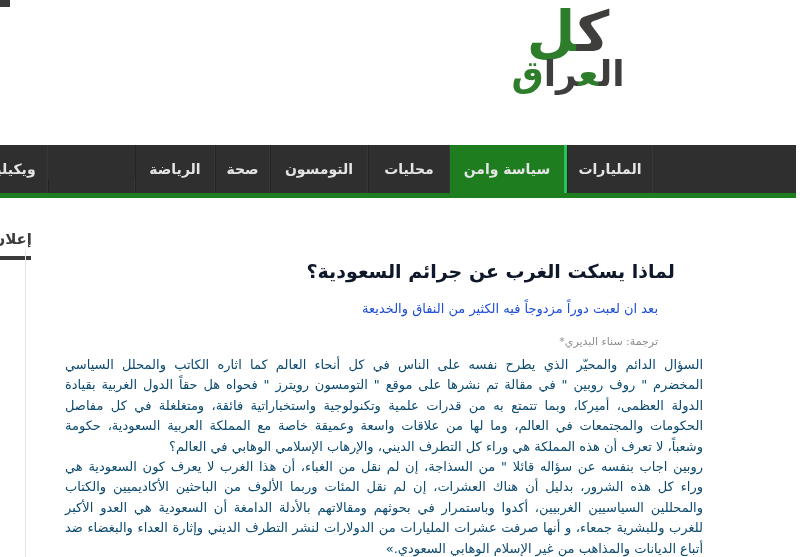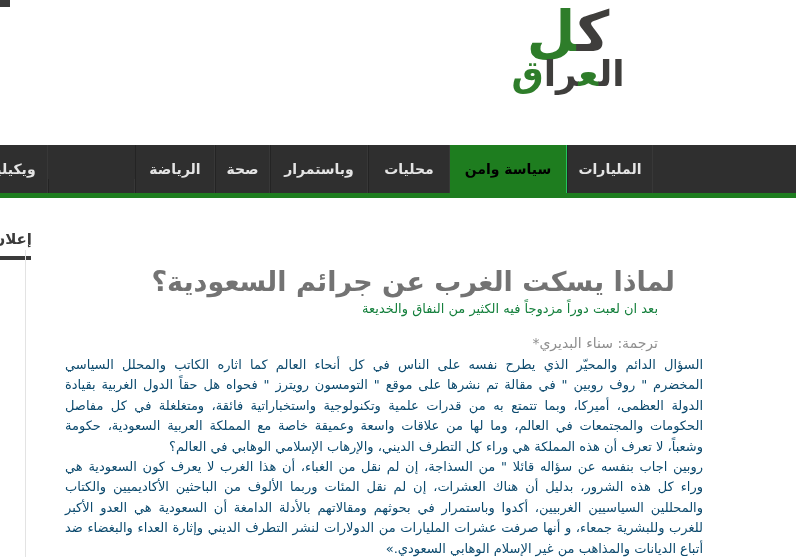--- a/index.html
+++ b/index.html
@@ -30,42 +30,42 @@
     flex:0 0 auto;
   }
   .nav-item:nth-child(1){width:86px;}
   .nav-item:nth-child(2){width:117px;}
   .nav-item:nth-child(3){width:82px;}
   .nav-item:nth-child(4){width:98px;}
   .nav-item:nth-child(5){width:55px;}
   .nav-item:nth-child(6){width:80px;}
   .nav-item:nth-child(7){width:87px;margin-top:34px;}
   .nav-item:nth-child(8){width:92px;}
-  .nav-item.active{background:#1e7d1f;color:#000000;border-left:none;border-right:1px solid #22c55e;}
+  .nav-item.active{background:#1e7d1f;color:#e5e5e5;border-left:none;border-right:3px solid #22c55e;}
 
   
   .side-heading{
     position:absolute;top:230px;left:-18px;width:50px;direction:rtl;
     font-size:15px;font-weight:bold;color:#3c3c3c;white-space:nowrap;
   }
   .side-underline{position:absolute;top:256px;left:0;width:31px;height:4px;background:#3a3a3a;}
   .v-divider{position:absolute;top:250px;left:25px;width:1px;height:307px;background:#e3e3e3;}
 
   
   .headline{
     position:absolute;top:246px;right:125px;left:124px;direction:rtl;text-align:right;
-    font-size:27px;font-weight:bold;color:#737373;line-height:1.3;white-space:nowrap;
+    font-size:19px;font-weight:bold;color:#0f172a;line-height:1.3;white-space:nowrap;
   }
   .subtitle{
     position:absolute;top:301px;right:142px;direction:rtl;text-align:right;
-    font-size:13px;color:#15803d;white-space:nowrap;
+    font-size:13px;color:#1d4ed8;white-space:nowrap;
   }
   .byline{
     position:absolute;top:335px;right:142px;direction:rtl;
-    font-size:14px;color:#8e8e8e;white-space:nowrap;
+    font-size:11px;color:#8e8e8e;white-space:nowrap;
   }
   .body-text{position:absolute;top:355px;right:97px;left:65px;direction:rtl;}
   .body-line{
     font-size:13px;color:#0c4a6e;line-height:20.4px;
     text-align:justify;text-align-last:justify;
   }
   .body-line.para-end{text-align-last:right;}
 </style>
 </head>
 <body>
@@ -74,21 +74,21 @@
 
 <div class="logo">
   <div class="w1"><span class="dark">ك‍</span><span class="green">‍ل</span></div>
   <div class="w2"><span class="dark">ال‍</span><span class="green">‍ع‍</span><span class="dark">‍را</span><span class="green">ق</span></div>
 </div>
 
 <nav class="nav">
     <div class="nav-item">المليارات</div>
     <div class="nav-item active">سياسة وامن</div>
     <div class="nav-item">محليات</div>
-    <div class="nav-item">وباستمرار</div>
+    <div class="nav-item">التومسون</div>
     <div class="nav-item">صحة</div>
     <div class="nav-item">الرياضة</div>
     <div class="nav-item">جامعات</div>
     <div class="nav-item">ويكيليكس</div>
   </nav>
 
 <div class="side-heading">إعلان</div>
 <div class="side-underline"></div>
 <div class="v-divider"></div>
 

